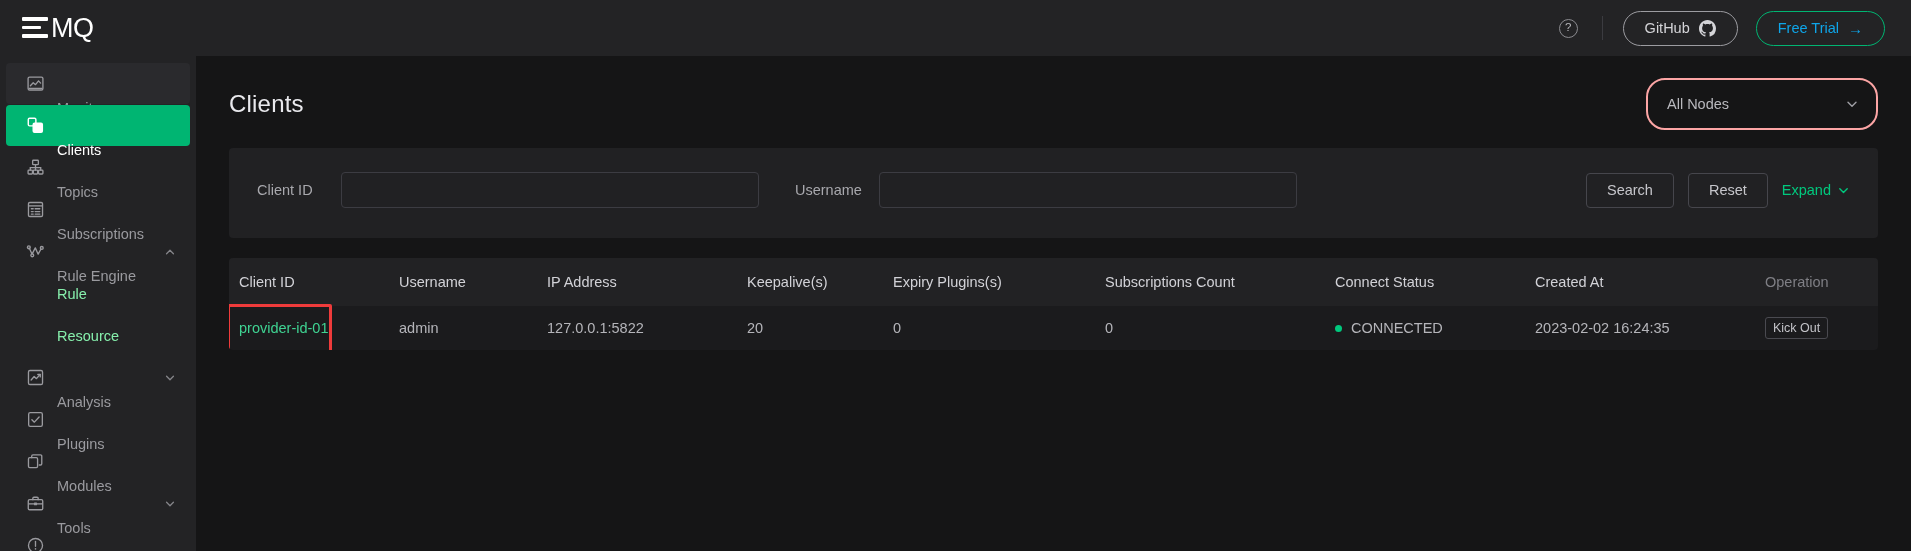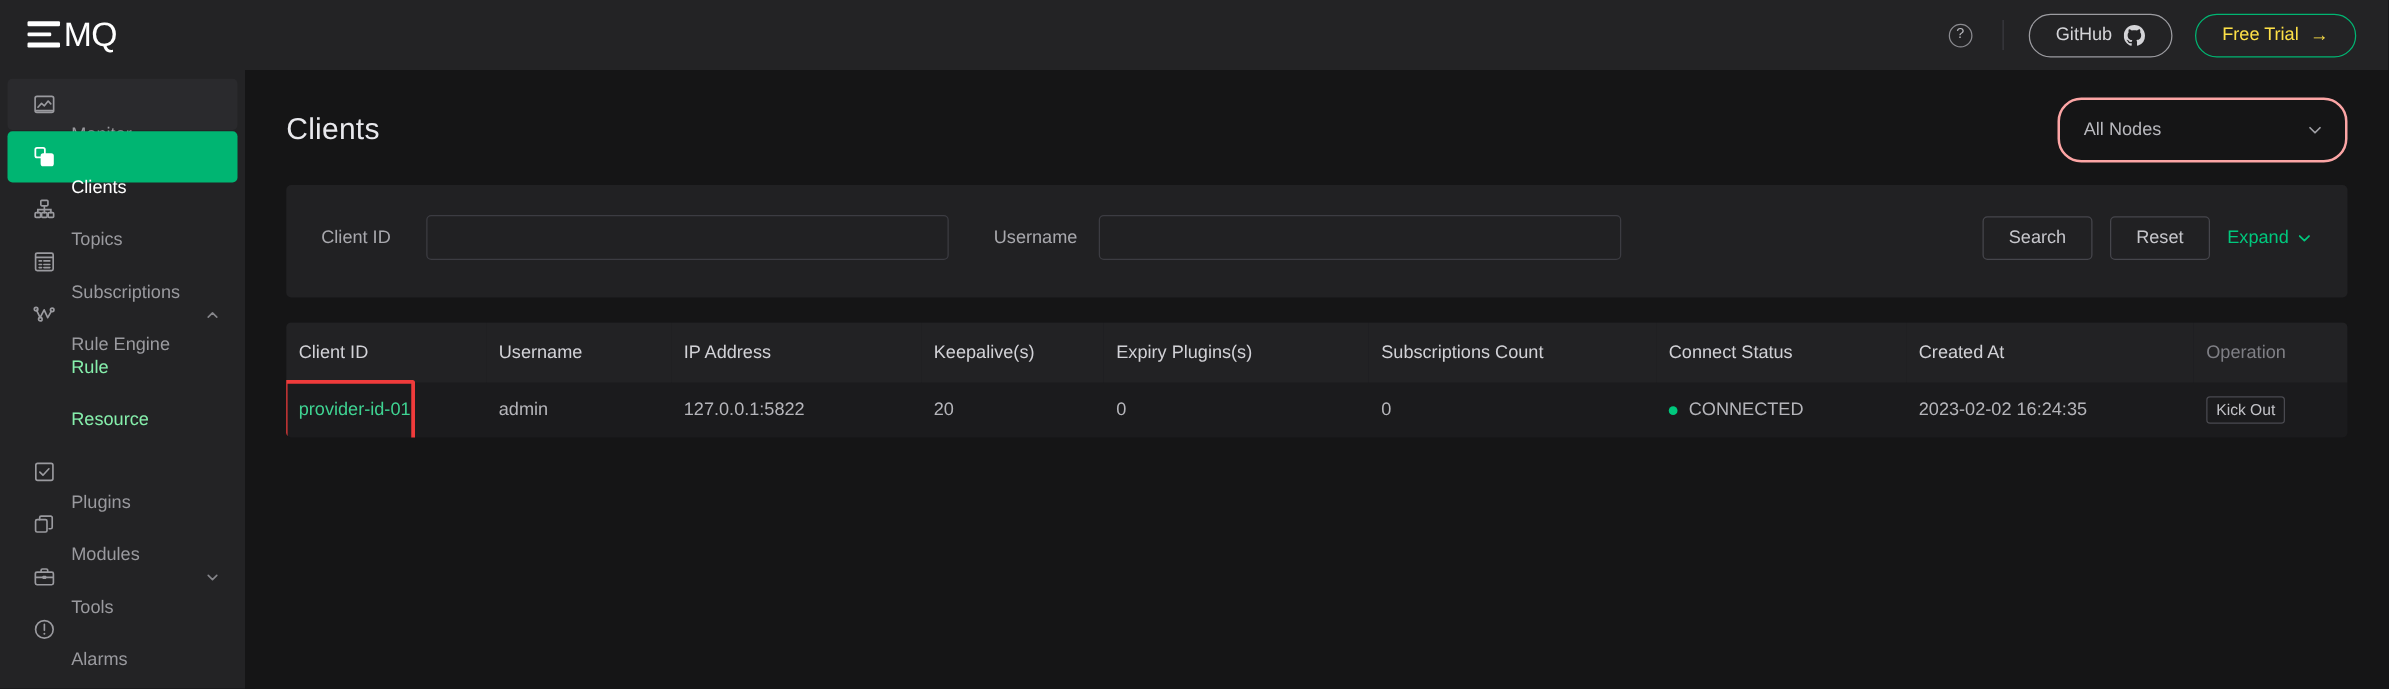--- a/index.html
+++ b/index.html
@@ -168,21 +168,21 @@
     cursor: pointer;
     white-space: nowrap;
   }
   .btn-github {
     border: 1.3px solid #9c9ca1;
     color: #d4d4d8;
     background: transparent;
   }
   .btn-trial {
     border: 1.3px solid #00b572;
-    color: #fde047;
+    color: #0ea5e9;
     background: transparent;
     margin-left: 18px;
   }
   .btn-pill .gh-ico { width: 17px; height: 17px; display: block; }
   .arrow-r { font-size: 15px; line-height: 1; }
 
   .content {
     flex: 1 1 auto;
     padding: 0 33px;
     overflow: hidden;
@@ -447,20 +447,35 @@
         </span>
       </div>
 
       <div class="nav-sub">
         <span>Rule</span>
       </div>
       <div class="nav-sub">
         <span>Resource</span>
       </div>
 
+      <div class="nav-item">
+        <span class="ico">
+          <svg width="19" height="19" viewBox="0 0 20 20" fill="none" stroke="currentColor" stroke-width="1.4">
+            <rect x="2.6" y="2.6" width="14.8" height="14.8" rx="1.6"></rect>
+            <path d="M5.4 12.6l3.2-3.6 2.4 2.2 3.8-4.4" stroke-linecap="round" stroke-linejoin="round"></path>
+            <path d="M12.4 6.8h2.6v2.6" stroke-linecap="round" stroke-linejoin="round"></path>
+          </svg>
+        </span>
+        <span class="nav-label">Analysis</span>
+        <span class="chev">
+          <svg width="12" height="12" viewBox="0 0 14 14" fill="none" stroke="currentColor" stroke-width="1.5">
+            <path d="M3 5l4 4 4-4" stroke-linecap="round" stroke-linejoin="round"></path>
+          </svg>
+        </span>
+      </div>
 
       <div class="nav-item">
         <span class="ico">
           <svg width="19" height="19" viewBox="0 0 20 20" fill="none" stroke="currentColor" stroke-width="1.4">
             <rect x="2.8" y="2.8" width="14.4" height="14.4" rx="1.6"></rect>
             <path d="M6.2 10.2l2.6 2.6 5-5.4" stroke-linecap="round" stroke-linejoin="round"></path>
           </svg>
         </span>
         <span class="nav-label">Plugins</span>
       </div>

